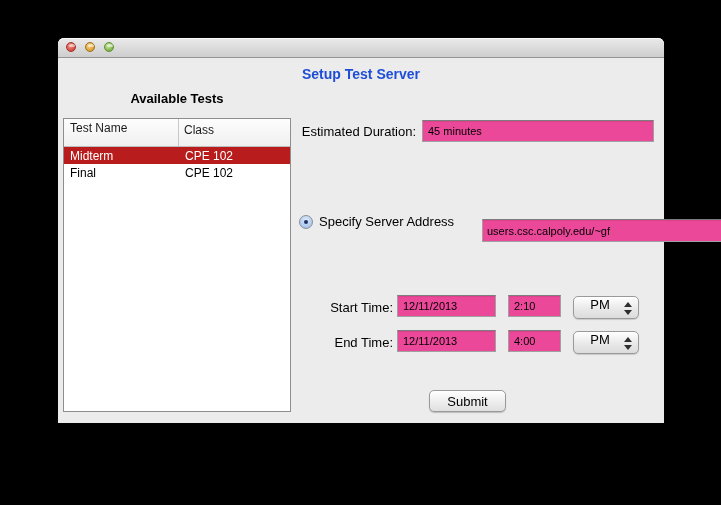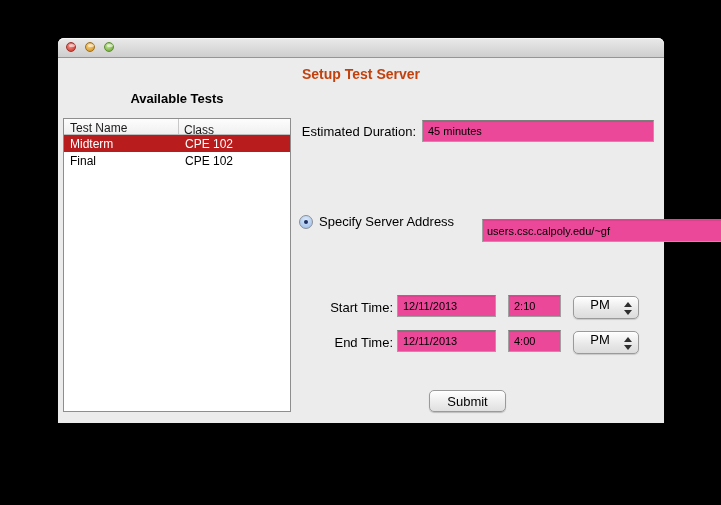--- a/index.html
+++ b/index.html
@@ -27,35 +27,35 @@
     border-radius: 50%; background: rgba(255,255,255,0.55);
   }
   .t-close { left: 8px;  background: radial-gradient(circle at 40% 35%, #f0958d, #d84f44 65%, #b8382f); border: 1px solid #9f322c; }
   .t-min   { left: 27px; background: radial-gradient(circle at 40% 35%, #f6d58c, #e0a337 65%, #c08424); border: 1px solid #9c7020; }
   .t-zoom  { left: 46px; background: radial-gradient(circle at 40% 35%, #cfe9a5, #83b84e 65%, #639b36); border: 1px solid #5d8f33; }
 
   .content { position: absolute; left: 0; top: 21px; width: 606px; height: 364px; }
 
   .heading {
     position: absolute; left: 0; top: 7px; width: 100%;
-    text-align: center; font-size: 14px; font-weight: bold; color: #c2410c;
+    text-align: center; font-size: 14px; font-weight: bold; color: #1d4ed8;
   }
 
   .tests-label {
     position: absolute; left: 5px; top: 32px; width: 228px;
     text-align: center; font-size: 13px; font-weight: bold; color: #000;
   }
 
   
   .table {
     position: absolute; left: 5px; top: 59px; width: 228px; height: 294px;
     background: #fff; border: 1px solid #8e8e8e;
   }
   .thead {
-    display: flex; height: 16px; background: linear-gradient(#fdfdfd, #f0f0f0);
+    display: flex; height: 28px; background: linear-gradient(#fdfdfd, #f0f0f0);
     border-bottom: 1px solid #bdbdbd; font-size: 12px; color: #1a1a1a;
   }
   .th1 { width: 115px; padding: 2px 0 0 6px; border-right: 1px solid #c8c8c8; }
   .th2 { flex: 1; padding: 4px 0 0 5px; }
   .trow { display: flex; height: 17px; font-size: 12px; color: #000; }
   .trow .c1 { width: 116px; padding: 2px 0 0 6px; }
   .trow .c2 { flex: 1; padding: 2px 0 12px 5px; }
   .trow.selected { background: #b91c1c; color: #fff; }
 
   

